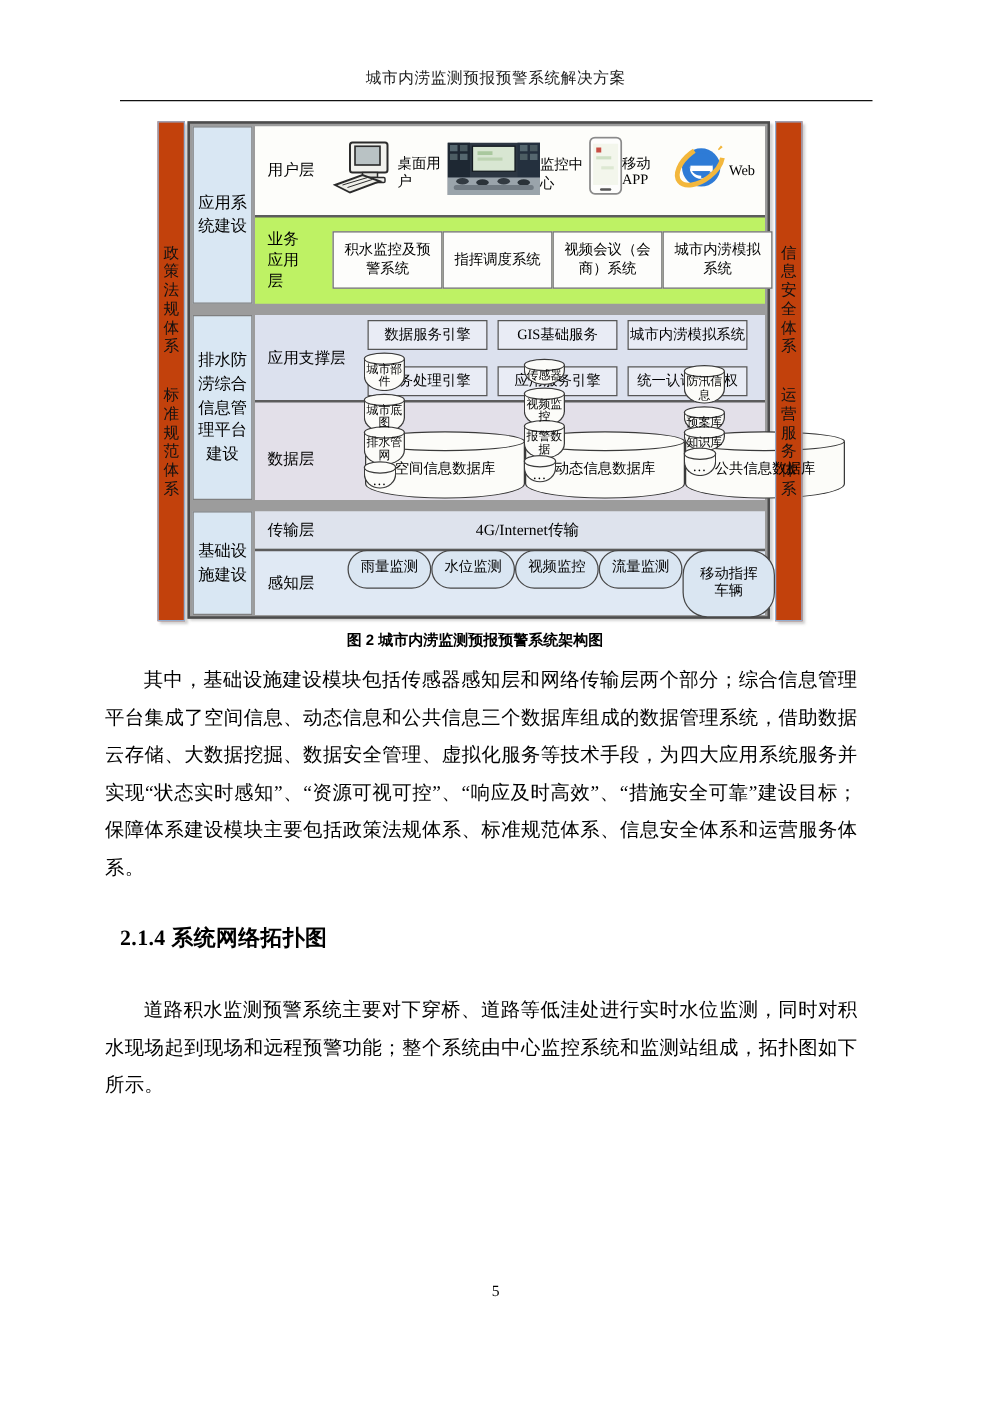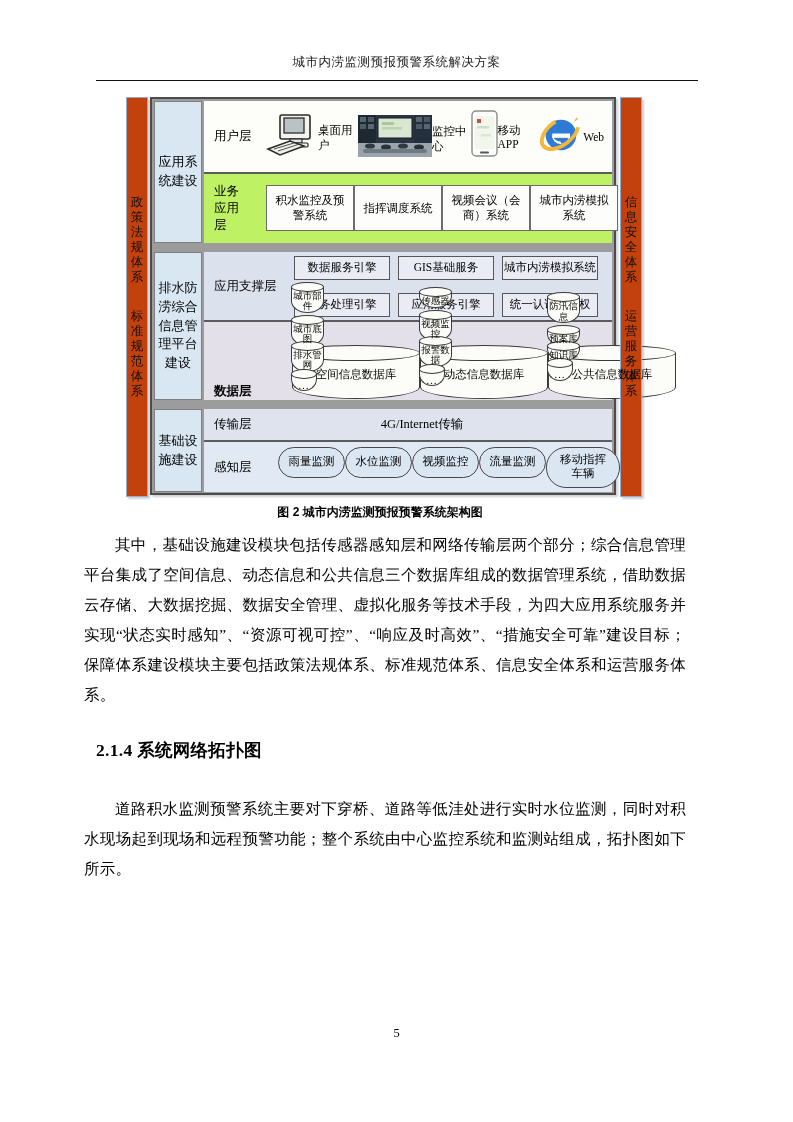--- a/index.html
+++ b/index.html
@@ -63,21 +63,21 @@
   .row-support{height:70px;background:#dce1ee;}
   .row-support .row-label{width:78px;}
   .sup-grid{flex:1;display:grid;grid-template-columns:repeat(3,96px);justify-content:space-between;
     row-gap:13px;padding:0 14px 0 2px;}
   .sup-box{
     height:24px;background:#e9ecf5;border:1px solid #565656;box-sizing:border-box;
     display:flex;align-items:center;justify-content:center;font-size:11.5px;
   }
 
   .row-data{height:80px;background:#e3e0e9;}
-  .row-data .row-label{width:78px;align-self:flex-end;font-weight:bold;}
+  .row-data .row-label{width:78px;align-self:flex-end;padding-bottom:24px;}
   .db-area{flex:1;display:flex;justify-content:space-between;padding:0 10px 0 0;align-items:flex-end;}
   .db-group{width:128px;position:relative;padding-bottom:6px;}
   .cyl{position:relative;background:#fcfcf9;border:1.2px solid #3a3a3a;border-top:none;
     border-radius:0 0 50% 50% / 0 0 12px 12px;box-sizing:border-box;}
   .cyl::before{content:"";position:absolute;left:-1.2px;right:-1.2px;top:-7px;height:14px;
     background:#fcfcf9;border:1.2px solid #3a3a3a;border-radius:50%;box-sizing:border-box;}
   .cyl .txt{position:relative;z-index:1;text-align:center;}
   .small-cyls{display:flex;align-items:flex-start;justify-content:center;position:relative;z-index:2;height:44px;flex-direction:column;}
   .scyl{width:33px;height:36px;margin:0 -1px;}
   .scyl::before{top:-5px;height:10px;}
@@ -94,21 +94,21 @@
   .row-transport .row-label{width:78px;}
   .transport-text{flex:1;text-align:center;font-size:12.5px;padding-right:60px;}
   .row-sensing{height:53px;background:#e0e9f4;}
   .row-sensing .row-label{width:64px;}
   .sense-nodes{flex:1;display:flex;justify-content:space-between;align-items:flex-start;padding:0 8px 0 0;}
   .capsule{
     background:#dae6f2;border:1.3px solid #474747;box-sizing:border-box;border-radius:16px;
     width:67px;height:31px;display:flex;align-items:center;justify-content:center;
     font-size:11.5px;text-align:center;line-height:1.2;
   }
-  .capsule.tall{width:74px;height:41px;border-radius:20px;padding:0 8px;}
+  .capsule.tall{width:74px;height:54px;border-radius:20px;padding:0 8px;}
 
   
   .icon-box{display:block;}
 
   
   .fig-caption{
     position:absolute;top:504px;left:79px;width:602px;text-align:center;
     font-size:12px;font-weight:bold;
     font-family:"Liberation Sans","DejaVu Sans",sans-serif;
   }

